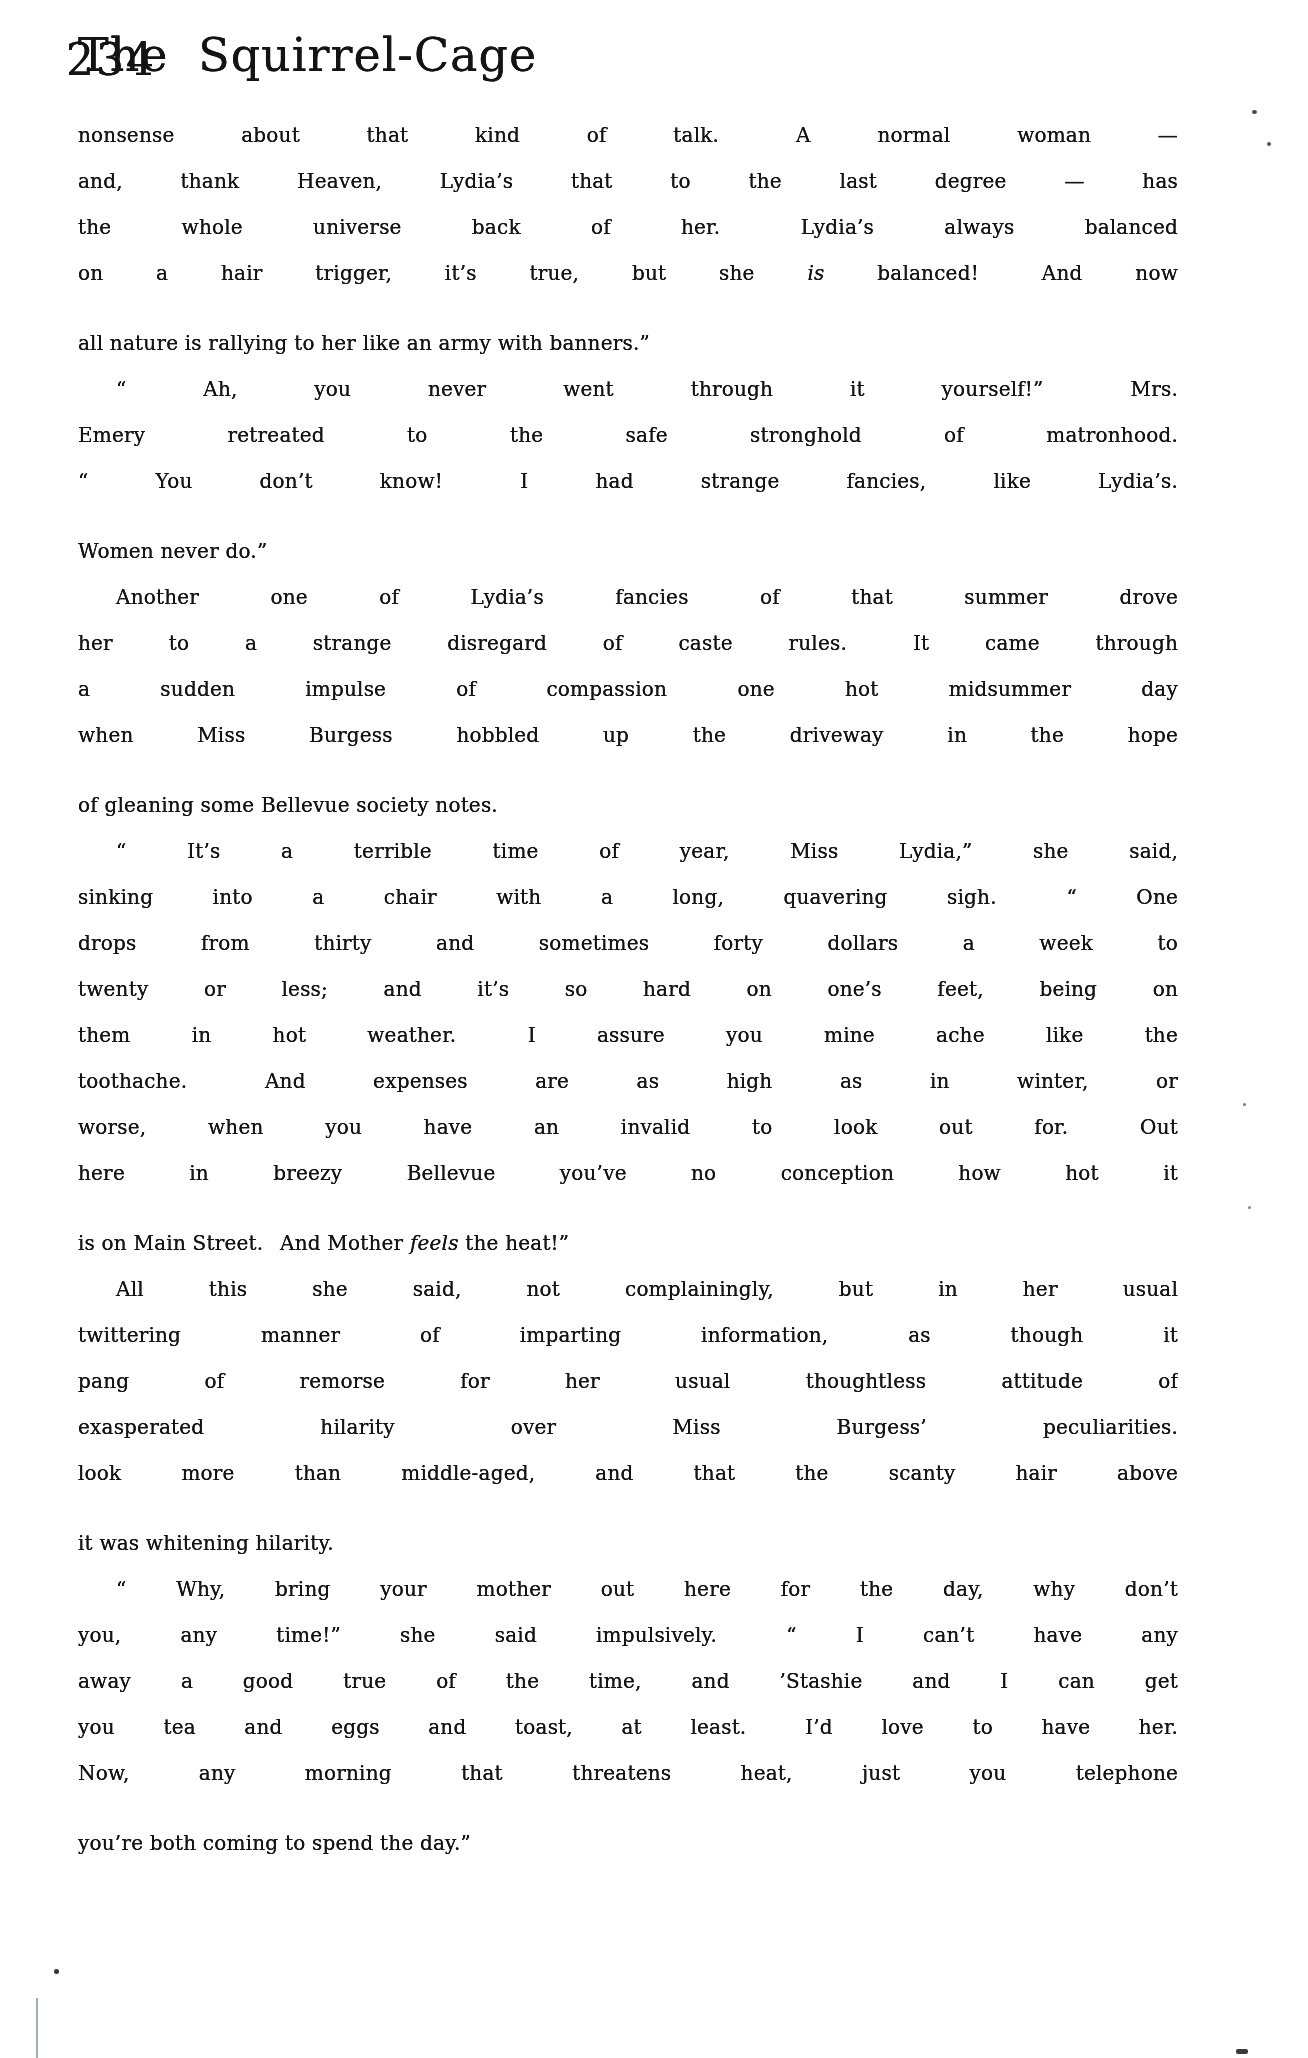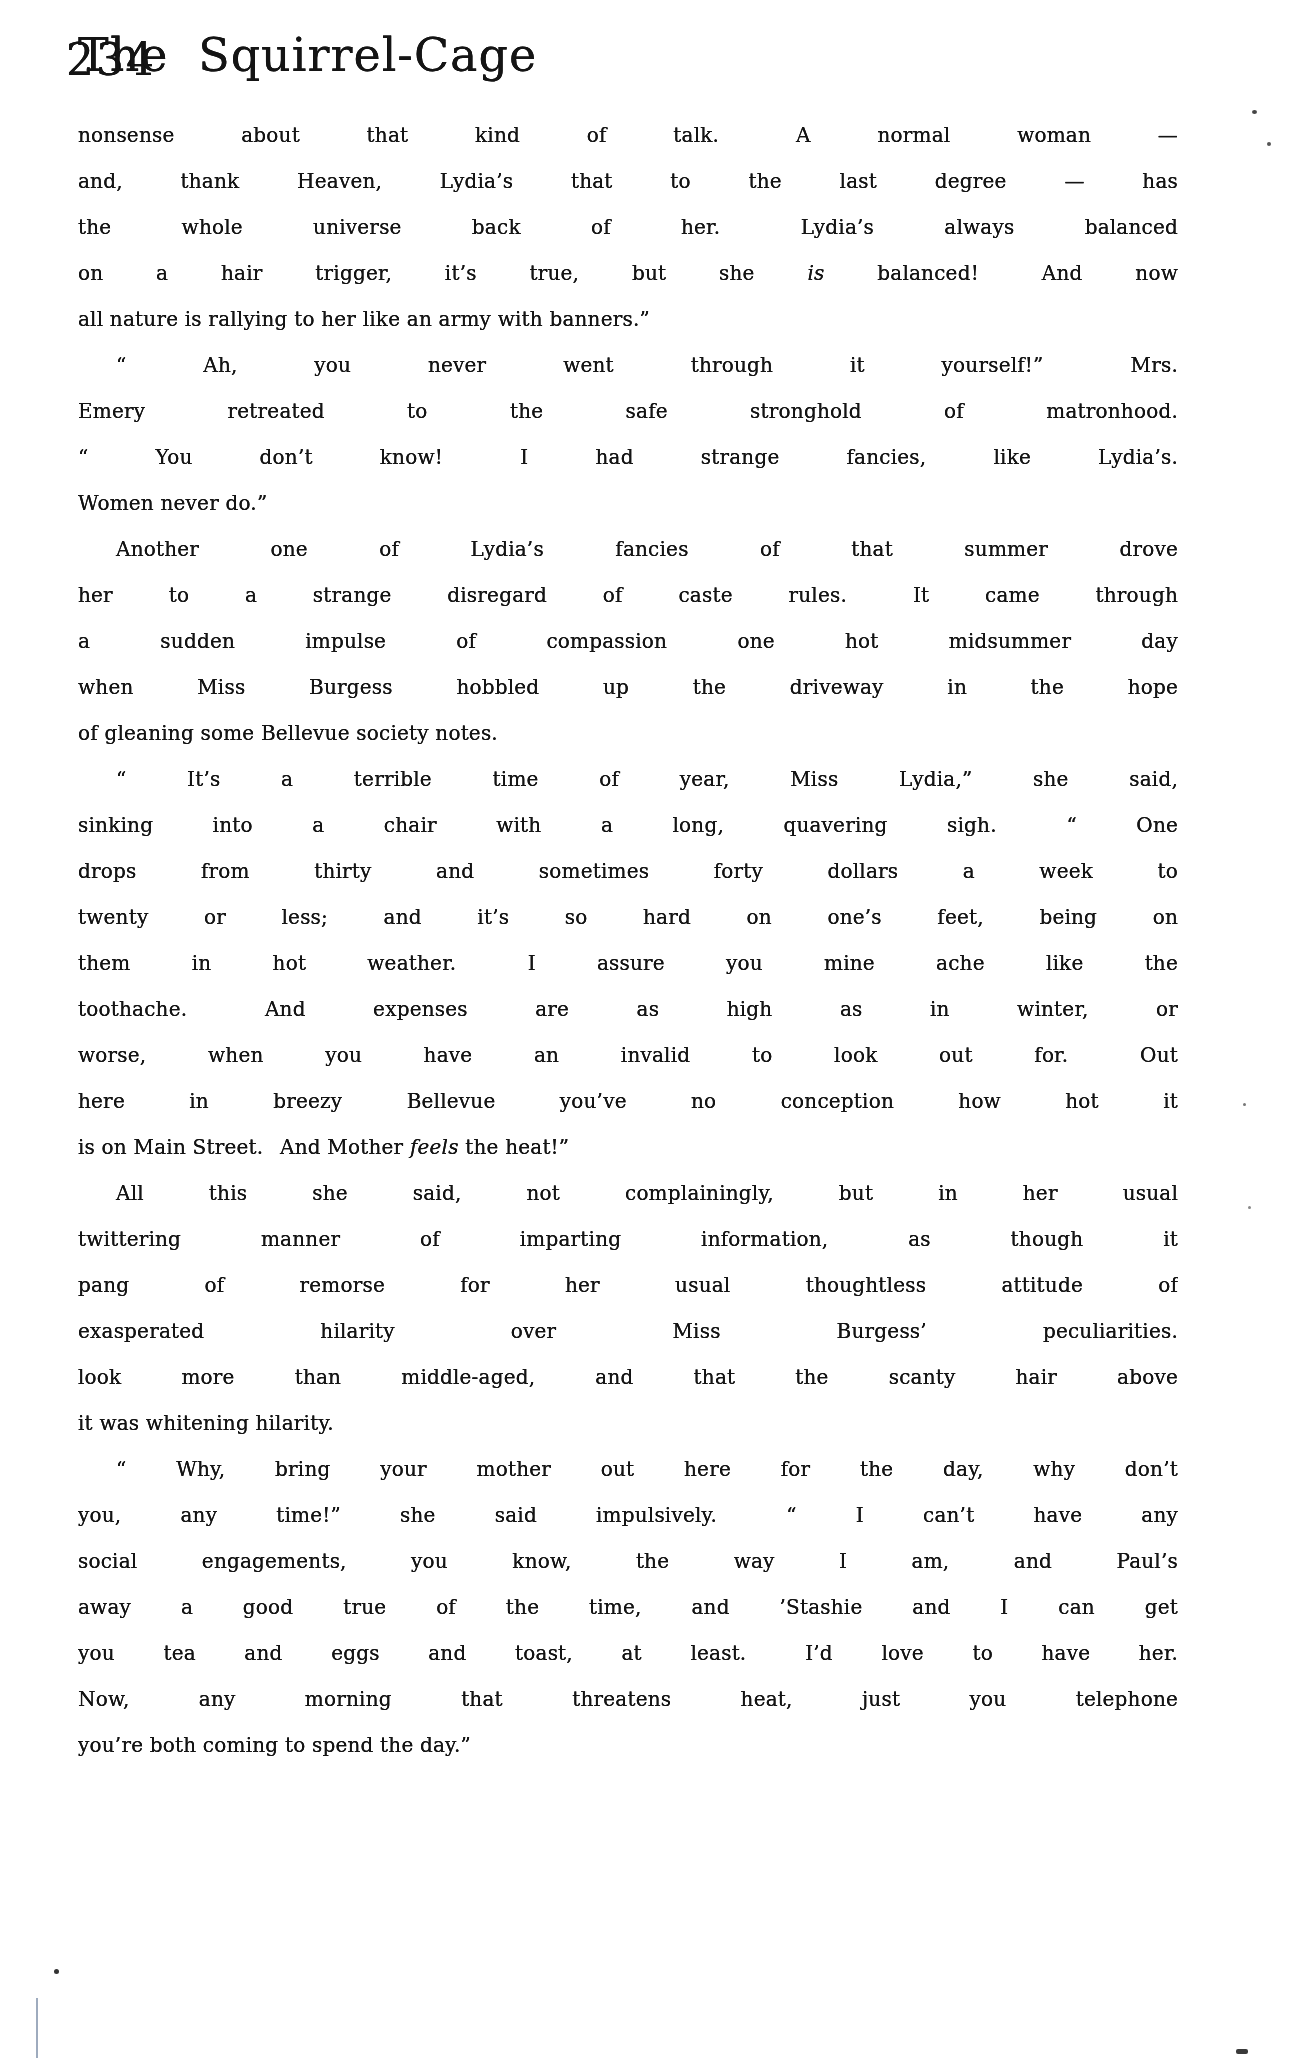--- a/index.html
+++ b/index.html
@@ -33,21 +33,21 @@
     font-size: 20px; line-height: 46px;
     letter-spacing: 0.2px;
     text-shadow: 0 0 0.6px #000;
   }
   .line {
     height: 46px; overflow: hidden;
     text-align: justify;
     text-align-last: justify;
     white-space: normal;
   }
-  .line.pend { text-align-last: left; }   
+  .line.pend { text-align-last: left; margin-top: 24px; }   
   .line.indent { text-indent: 38px; }     
   .em { font-style: italic; }
 
   
   .speck { position: absolute; border-radius: 50%; }
   .speck.s1 { left: 1252px; top: 110px;  width: 5px; height: 4px; background: #444; }
   .speck.s2 { left: 1267px; top: 142px;  width: 4px; height: 4px; background: #555; }
   .speck.s3 { left: 54px;   top: 1969px; width: 5px; height: 5px; background: #333; }
   .speck.s4 { left: 1243px; top: 1103px; width: 3px; height: 3px; background: #777; }
   .speck.s5 { left: 1248px; top: 1206px; width: 3px; height: 3px; background: #888; }
@@ -95,21 +95,20 @@
     <div class="line">here in breezy Bellevue you’ve no conception how hot it</div>
     <div class="line pend"><span>is on Main Street.  And Mother </span><span class="em">feels</span><span> the heat!”</span></div>
     <div class="line indent">All this she said, not complainingly, but in her usual</div>
     <div class="line">twittering manner of imparting information, as though it</div>
     <div class="line">pang of remorse for her usual thoughtless attitude of</div>
     <div class="line">exasperated hilarity over Miss Burgess’ peculiarities.</div>
     <div class="line">look more than middle-aged, and that the scanty hair above</div>
     <div class="line pend">it was whitening hilarity.</div>
     <div class="line indent">“ Why, bring your mother out here for the day, why don’t</div>
     <div class="line">you, any time!” she said impulsively.  “ I can’t have any</div>
-    <div class="line">social engagements, you know, the way I am, and Paul’s</div>
     <div class="line">away a good true of the time, and ’Stashie and I can get</div>
     <div class="line">you tea and eggs and toast, at least.  I’d love to have her.</div>
     <div class="line">Now, any morning that threatens heat, just you telephone</div>
     <div class="line pend">you’re both coming to spend the day.”</div>
   </div>
 
   <div class="speck s1"></div>
   <div class="speck s2"></div>
   <div class="speck s3"></div>
   <div class="speck s4"></div>

